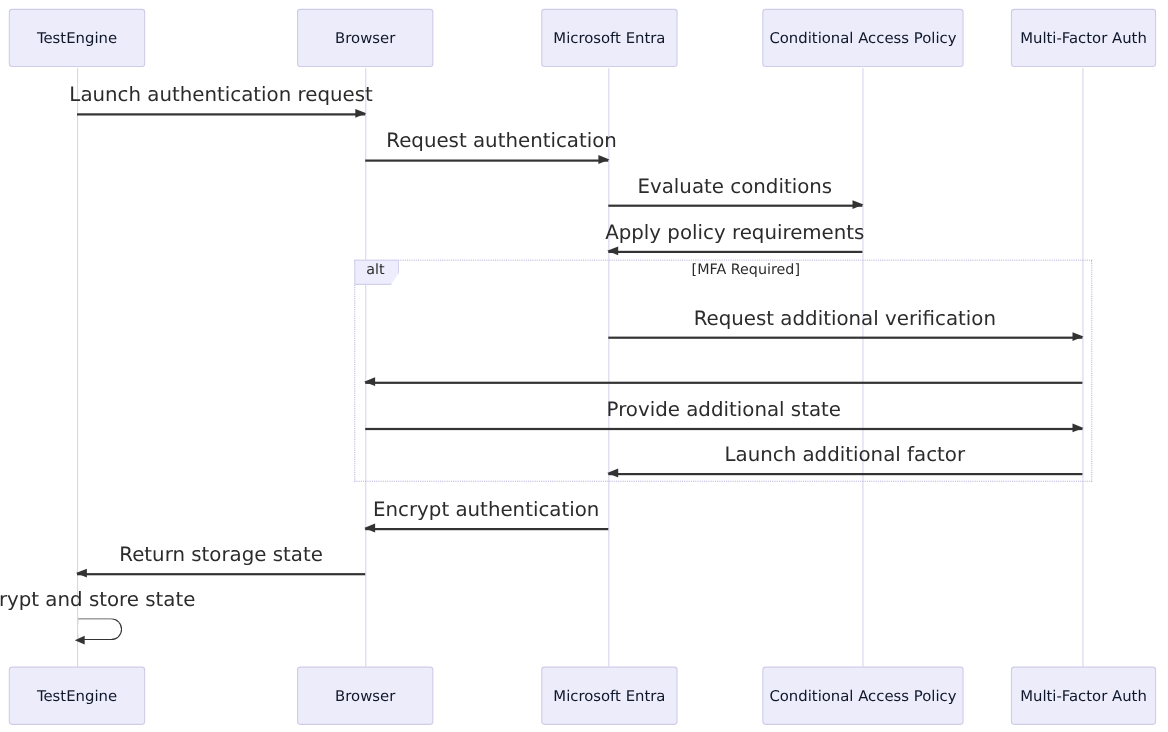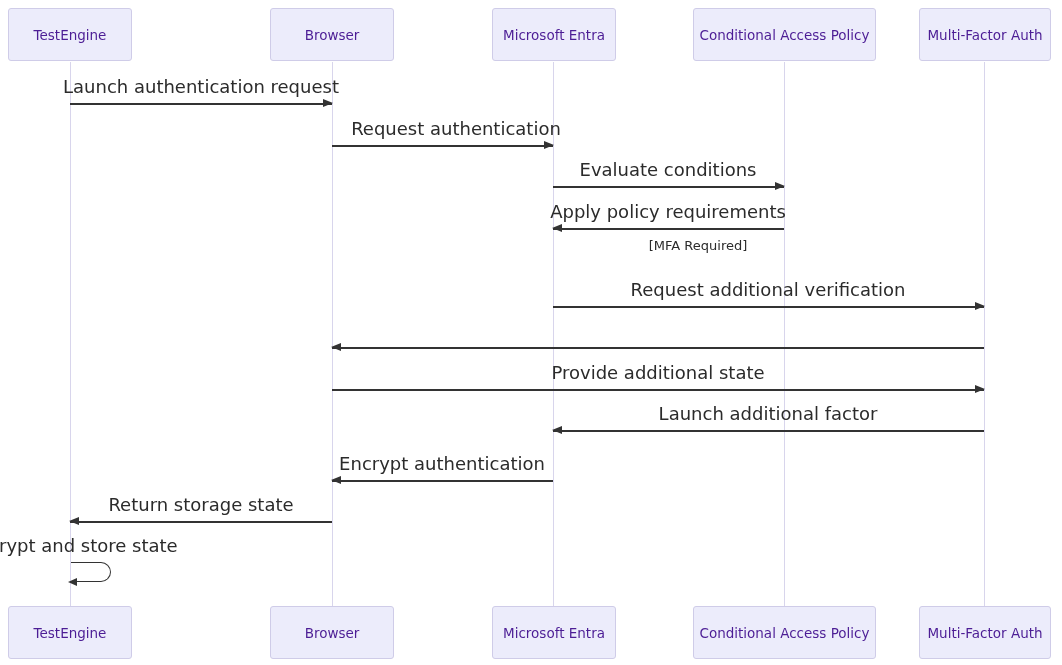--- a/index.html
+++ b/index.html
@@ -8,21 +8,21 @@
     --frame-label-fill:#EDEDFD; --background:#FFFFFF;
   }
   *{box-sizing:border-box; margin:0; padding:0;}
   body{background:var(--background); font-family:"DejaVu Sans", sans-serif;}
   .stage{position:relative; width:1062px; height:665px; background:var(--background); overflow:hidden;}
 
   .actor{
     position:absolute; height:53px; background:var(--actor-fill);
     border:1px solid var(--actor-border); border-radius:3px;
     display:flex; align-items:center; justify-content:center;
-    font-size:13.5px; color:#4c1d95; white-space:nowrap;
+    font-size:13.5px; color:#0f172a; white-space:nowrap;
   }
   .lifeline{position:absolute; top:62px; height:544px; width:1px; background:var(--lifeline);}
 
   .msg-label{
     position:absolute; transform:translateX(-50%); font-size:18px;
     color:var(--text); white-space:nowrap; line-height:16px;
   }
   .msg-line{position:absolute; height:1.5px; background:var(--arrow);}
   .head{position:absolute; width:0; height:0; top:-3.8px;
     border-top:4.5px solid transparent; border-bottom:4.5px solid transparent;}
@@ -32,21 +32,21 @@
   .alt-frame{position:absolute; border:1px dotted var(--frame-border);}
   .alt-label{
     position:absolute; top:-1px; left:-1px; background:var(--frame-label-fill);
     border:1px solid var(--actor-border); color:var(--text);
     font-size:13px; line-height:16px; padding:1px 12px 4px 10px;
     clip-path:polygon(0 0,100% 0,100% 52%,82% 100%,0 100%);
   }
   .alt-condition{
     position:absolute; transform:translateX(-50%); font-size:13px;
     color:var(--text); white-space:nowrap; background:var(--background);
-    padding:0 3px; line-height:16px;margin-left:20px;
+    padding:0 3px; line-height:16px;
   }
 
   .self-loop{
     position:absolute; width:40px; height:20px;
     border:1.5px solid var(--arrow); border-left:none;
     border-radius:0 11px 11px 0; background:transparent;
   }
   .self-head{
     position:absolute; left:-3px; bottom:-5px; width:0; height:0;
     border-right:9px solid var(--arrow);
@@ -73,20 +73,23 @@
   <div class="actor" style="left:492px;top:8px;width:124px">
       <span>Microsoft Entra</span>
     </div>
   <div class="actor" style="left:693px;top:8px;width:183px">
       <span>Conditional Access Policy</span>
     </div>
   <div class="actor" style="left:919px;top:8px;width:132px">
       <span>Multi-Factor Auth</span>
     </div>
 
+  <div class="alt-frame" style="left:322px;top:236px;width:671px;height:202px">
+    <div class="alt-label">alt</div>
+  </div>
   <div class="alt-condition" style="left:678px;top:238px">[MFA Required]</div>
 
   <div class="msg-label" style="left:201px;top:79px">Launch authentication request</div>
   <div class="msg-line" style="left:70px;top:103px;width:262px">
       <span class="head right"></span>
     </div>
 
   <div class="msg-label" style="left:456px;top:121px">Request authentication</div>
   <div class="msg-line" style="left:332px;top:145px;width:221px">
       <span class="head right"></span>

